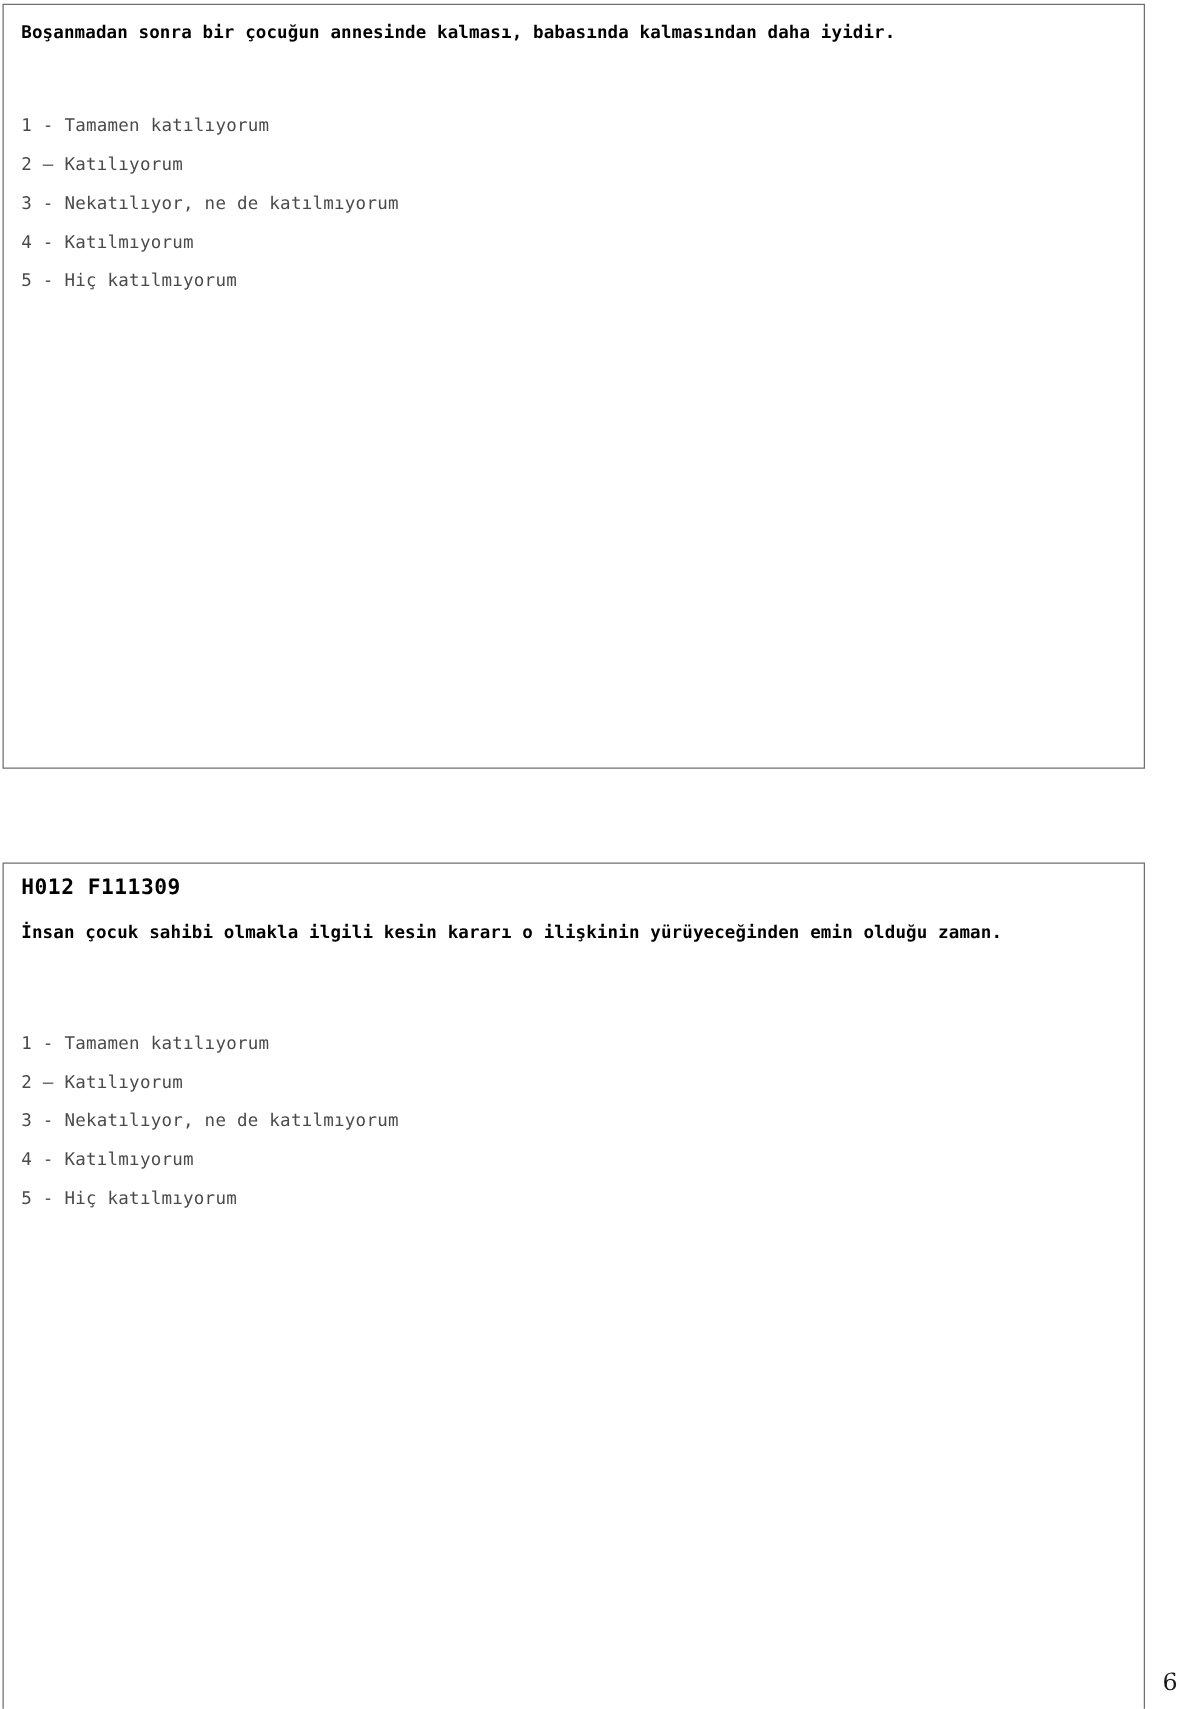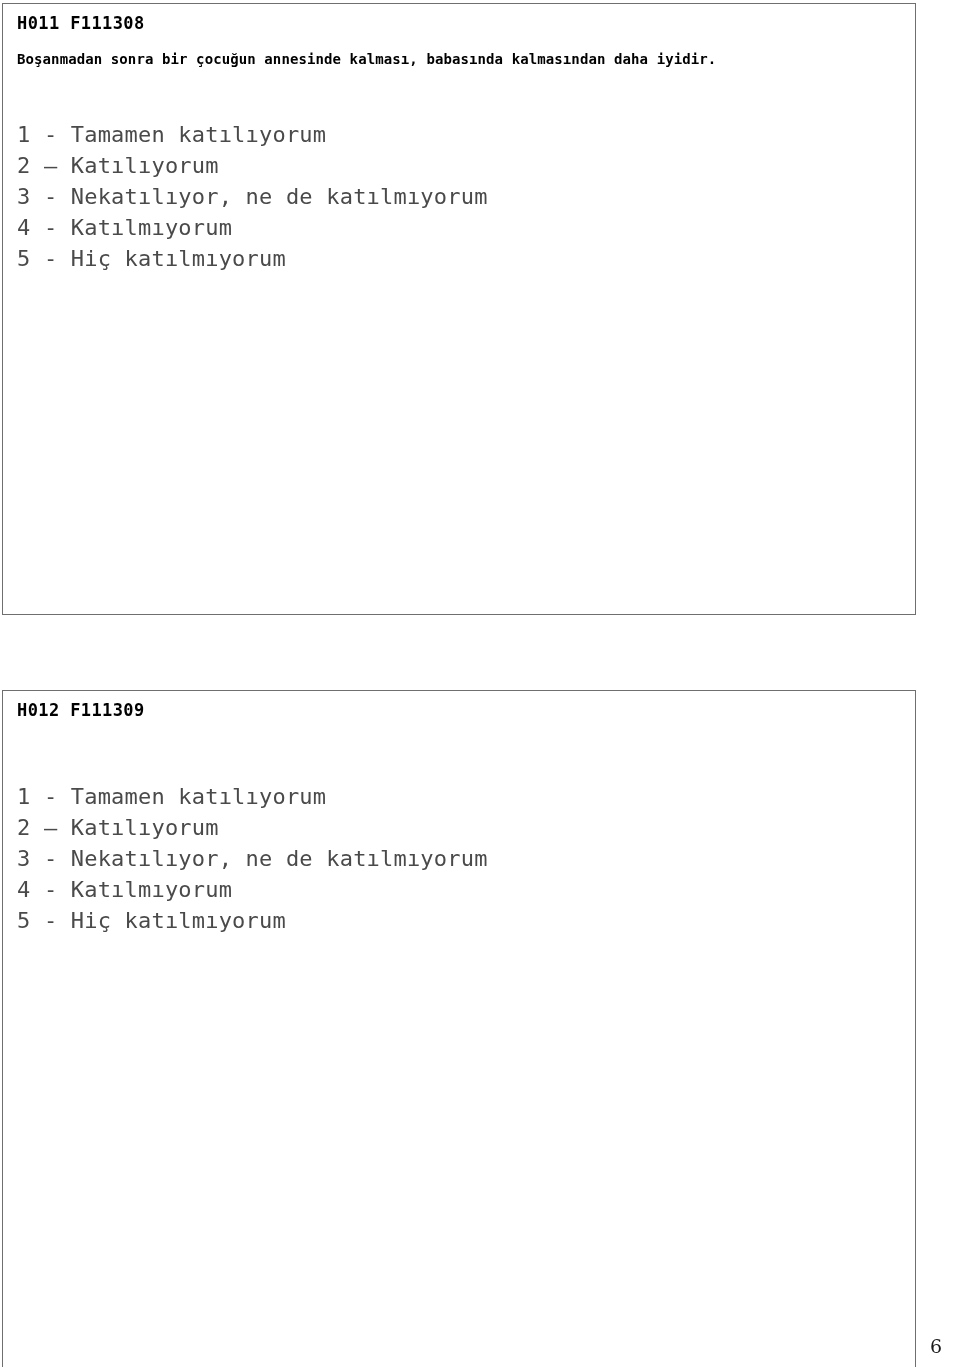--- a/index.html
+++ b/index.html
@@ -69,21 +69,21 @@
   .q-options {
     list-style: none;
     margin: 0;
     padding: 0;
   }
   #qbox-0 .q-options { margin-top: 46px; }
   #qbox-1 .q-options { margin-top: 60px; }
 
   .q-option {
     font-family: "DejaVu Sans Mono", "Liberation Mono", monospace;
-    font-size: 22px;
+    font-size: 14px;
     font-weight: normal;
     color: #4a4a4a;
     line-height: 31px;
     letter-spacing: 0.2px;
     white-space: pre;
     margin: 0 0 0 2px;
   }
 
   
   .page-number {
@@ -96,35 +96,35 @@
     line-height: 22px;
   }
 </style>
 </head>
 <body>
 
 <div class="page">
 
   <div class="qbox" id="qbox-0">
     <div class="qbox-inner">
-      <div class="q-code">H011 F111308</div>
       <div class="q-text">Boşanmadan sonra bir çocuğun annesinde kalması, babasında kalmasından daha iyidir.</div>
       <ul class="q-options">
         <li class="q-option">1 - Tamamen katılıyorum</li>
         <li class="q-option">2 – Katılıyorum</li>
         <li class="q-option">3 - Nekatılıyor, ne de katılmıyorum</li>
         <li class="q-option">4 - Katılmıyorum</li>
         <li class="q-option">5 - Hiç katılmıyorum</li>
       </ul>
     </div>
   </div>
 
   <div class="qbox" id="qbox-1">
     <div class="qbox-inner">
       <div class="q-code">H012 F111309</div>
+      <div class="q-text">İnsan çocuk sahibi olmakla ilgili kesin kararı o ilişkinin yürüyeceğinden emin olduğu zaman.</div>
       <ul class="q-options">
         <li class="q-option">1 - Tamamen katılıyorum</li>
         <li class="q-option">2 – Katılıyorum</li>
         <li class="q-option">3 - Nekatılıyor, ne de katılmıyorum</li>
         <li class="q-option">4 - Katılmıyorum</li>
         <li class="q-option">5 - Hiç katılmıyorum</li>
       </ul>
     </div>
   </div>
 

